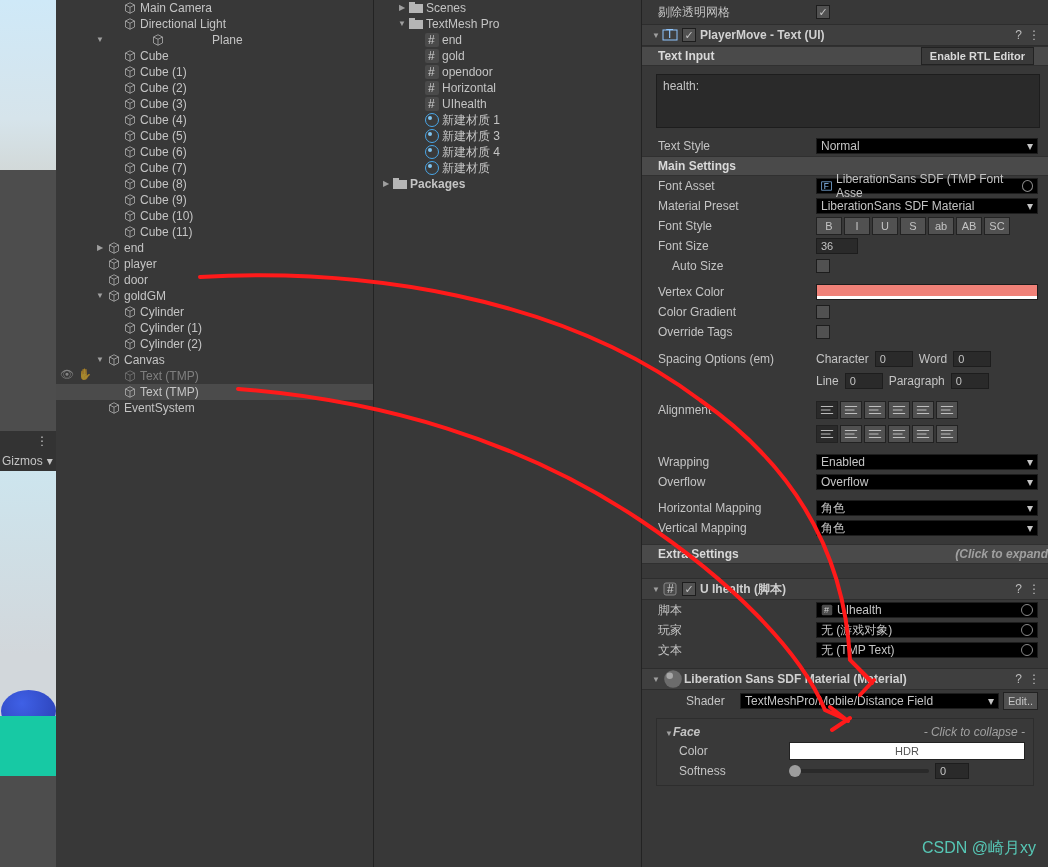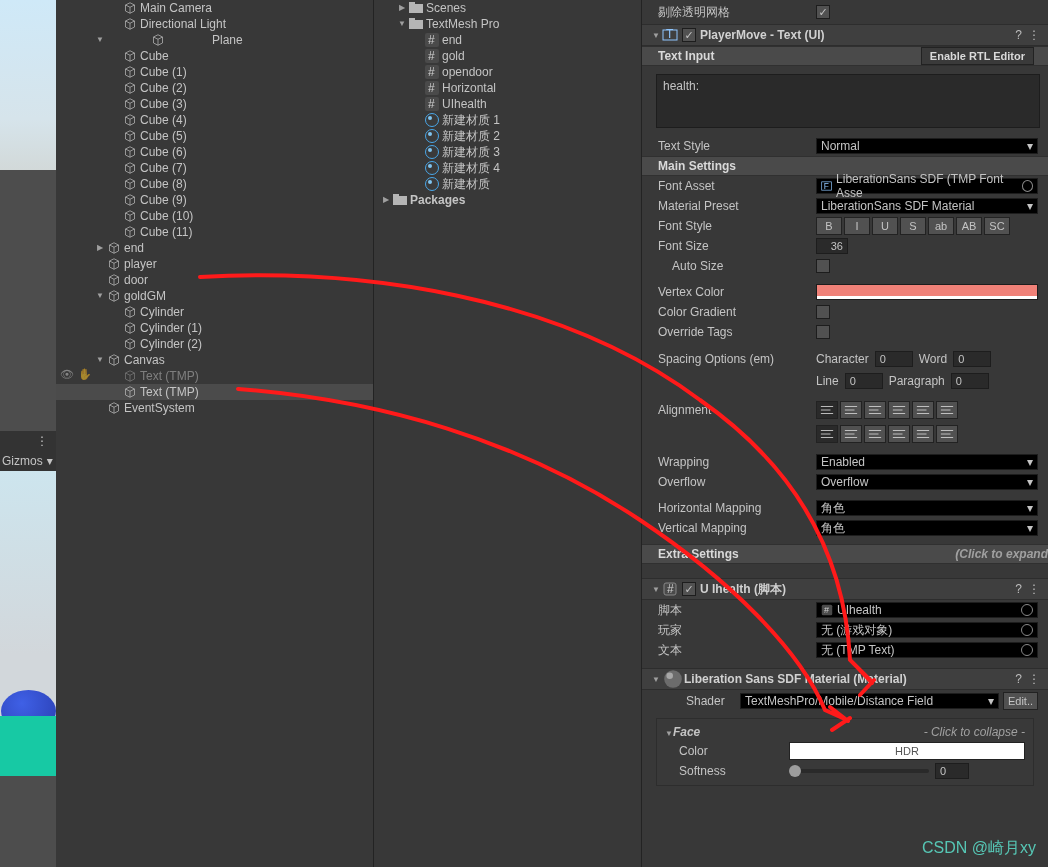--- a/index.html
+++ b/index.html
@@ -425,30 +425,20 @@
       <span class="lbl">新建材质 1</span>
     </div>
     <div class="pj-row" style="padding-left: 38px;">
       <span class="tw "></span>
       <span class="ico">
         <svg viewBox="0 0 16 16">
           <circle cx="8" cy="8" r="6.5" fill="#3a3a3a" stroke="#4aa7e8" stroke-width="1"></circle>
           <circle cx="6" cy="6" r="2" fill="#7fc4f0"></circle>
         </svg>
       </span>
-      <span class="lbl">新建材质 2</span>
-    </div>
-    <div class="pj-row" style="padding-left: 38px;">
-      <span class="tw "></span>
-      <span class="ico">
-        <svg viewBox="0 0 16 16">
-          <circle cx="8" cy="8" r="6.5" fill="#3a3a3a" stroke="#4aa7e8" stroke-width="1"></circle>
-          <circle cx="6" cy="6" r="2" fill="#7fc4f0"></circle>
-        </svg>
-      </span>
       <span class="lbl">新建材质 3</span>
     </div>
     <div class="pj-row" style="padding-left: 38px;">
       <span class="tw "></span>
       <span class="ico">
         <svg viewBox="0 0 16 16">
           <circle cx="8" cy="8" r="6.5" fill="#3a3a3a" stroke="#4aa7e8" stroke-width="1"></circle>
           <circle cx="6" cy="6" r="2" fill="#7fc4f0"></circle>
         </svg>
       </span>
@@ -556,21 +546,21 @@
         <span class="toggle-btn" style="margin-right: 2px; min-width: 26px;">S</span>
         <span class="toggle-btn" style="margin-right: 2px; min-width: 26px;">ab</span>
         <span class="toggle-btn" style="margin-right: 2px; min-width: 26px;">AB</span>
         <span class="toggle-btn" style="margin-right: 2px; min-width: 26px;">SC</span>
       </span>
   </div>
 
   <div class="insp-row">
     <span class="insp-label">Font Size</span>
     <span class="insp-field">
-        <input class="uni" style="width: 32px; text-align: right;" value="36">
+        <input class="uni" style="width: 42px;" value="36">
       </span>
   </div>
   <div class="insp-row">
     <span class="insp-label" style="padding-left:14px">Auto Size</span>
     <span class="insp-field">
         <span class="chk"></span>
       </span>
   </div>
 
   <div style="height:6px"></div>

